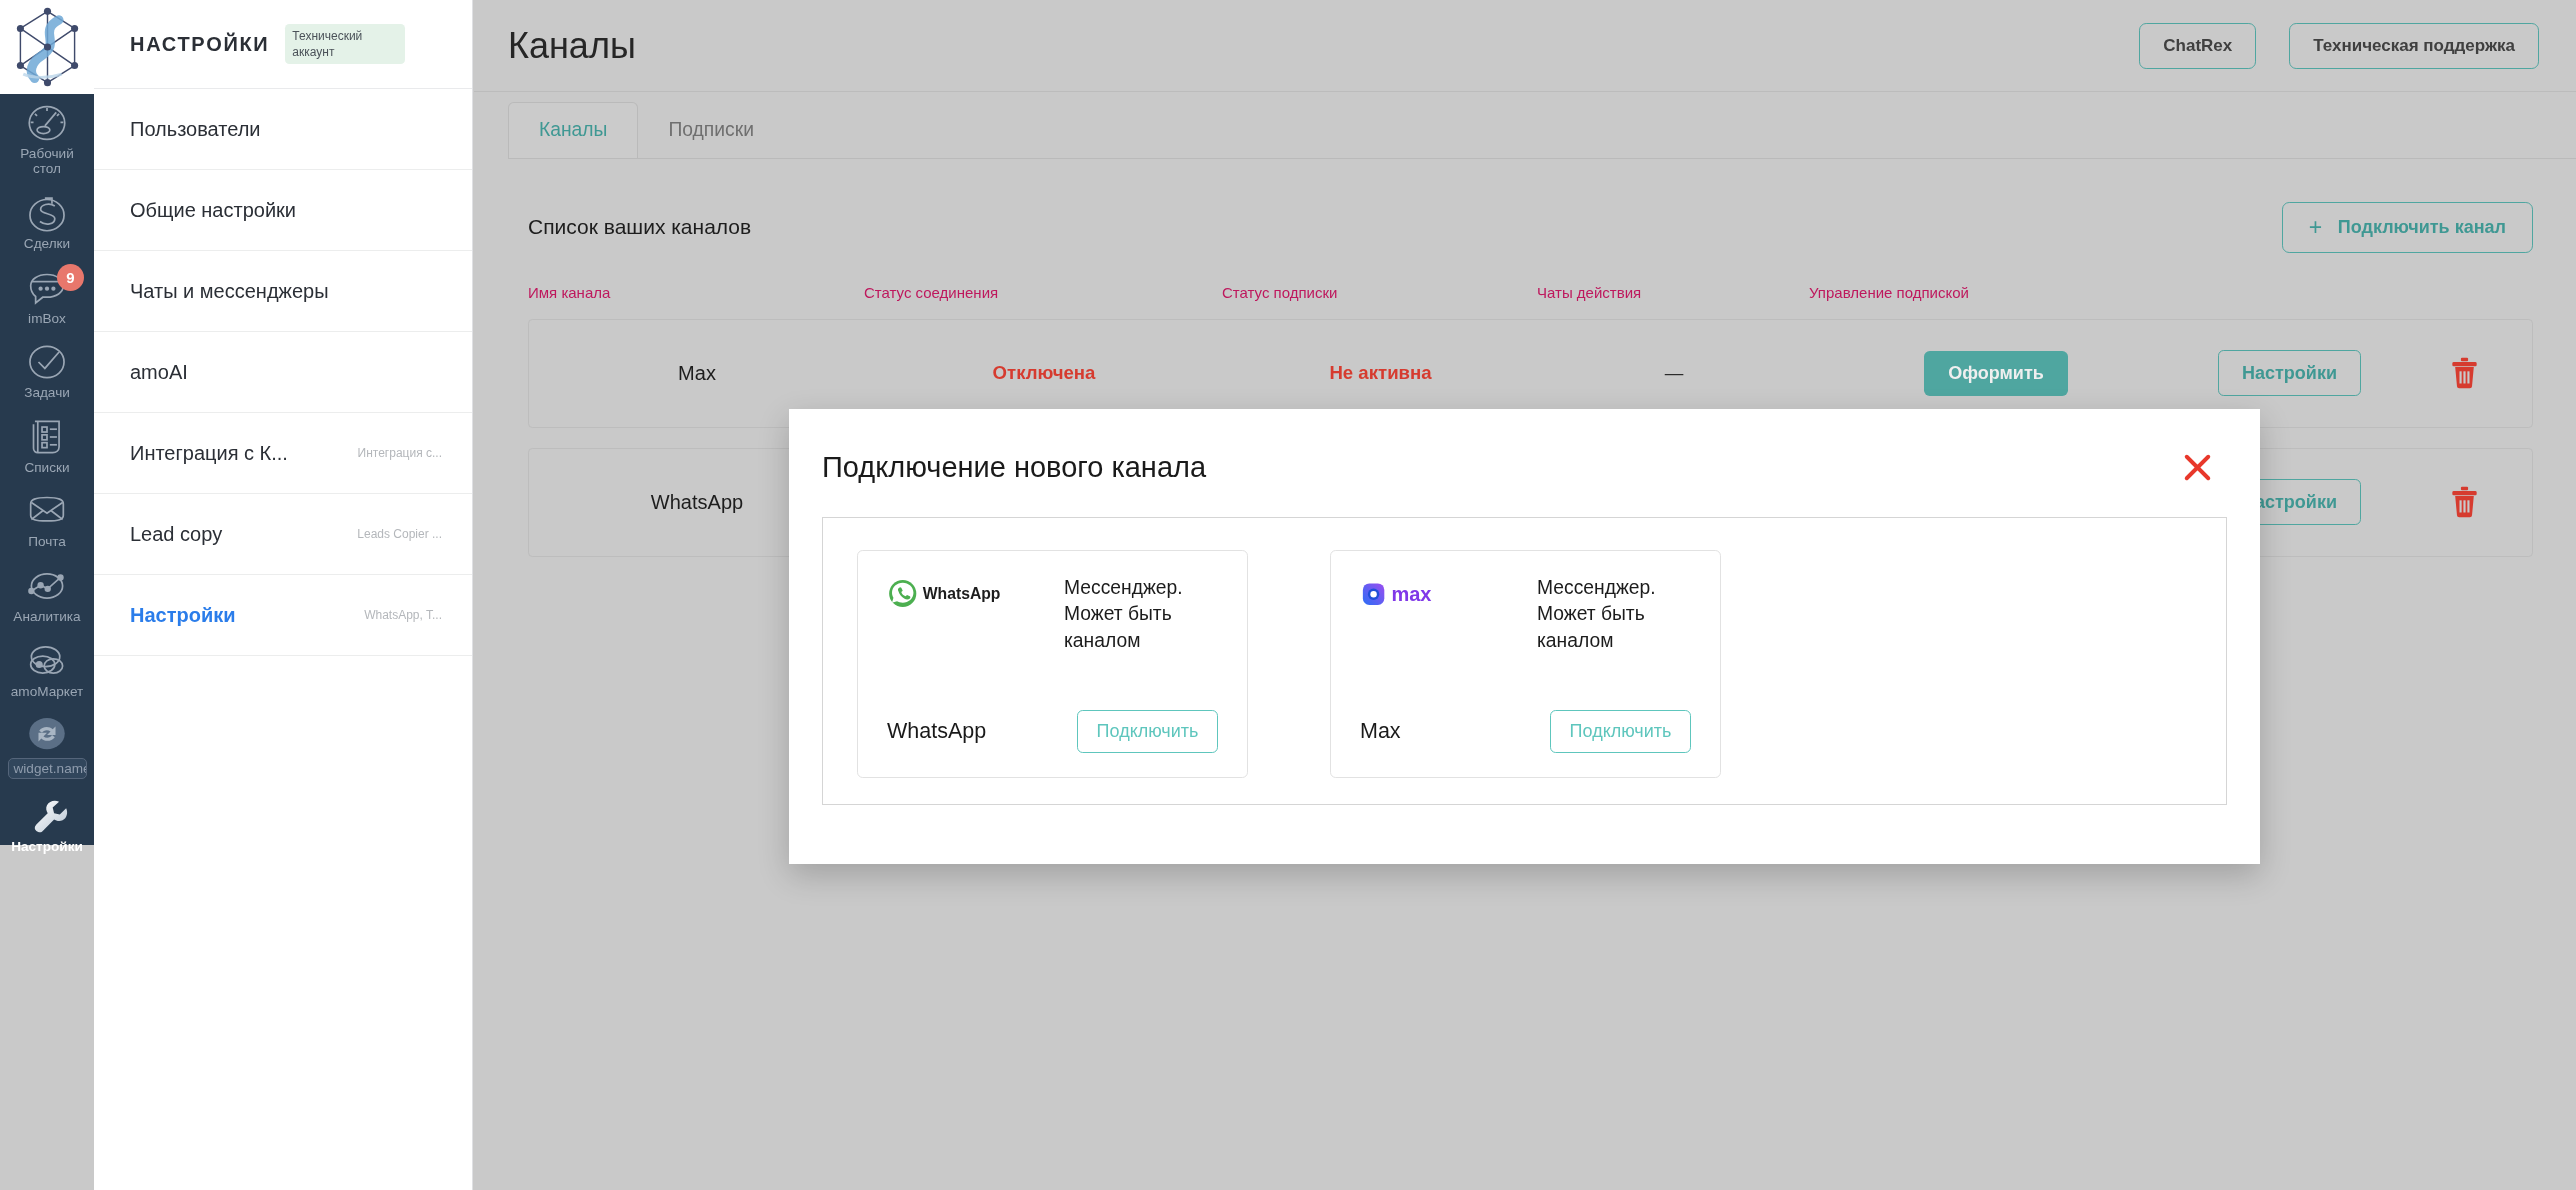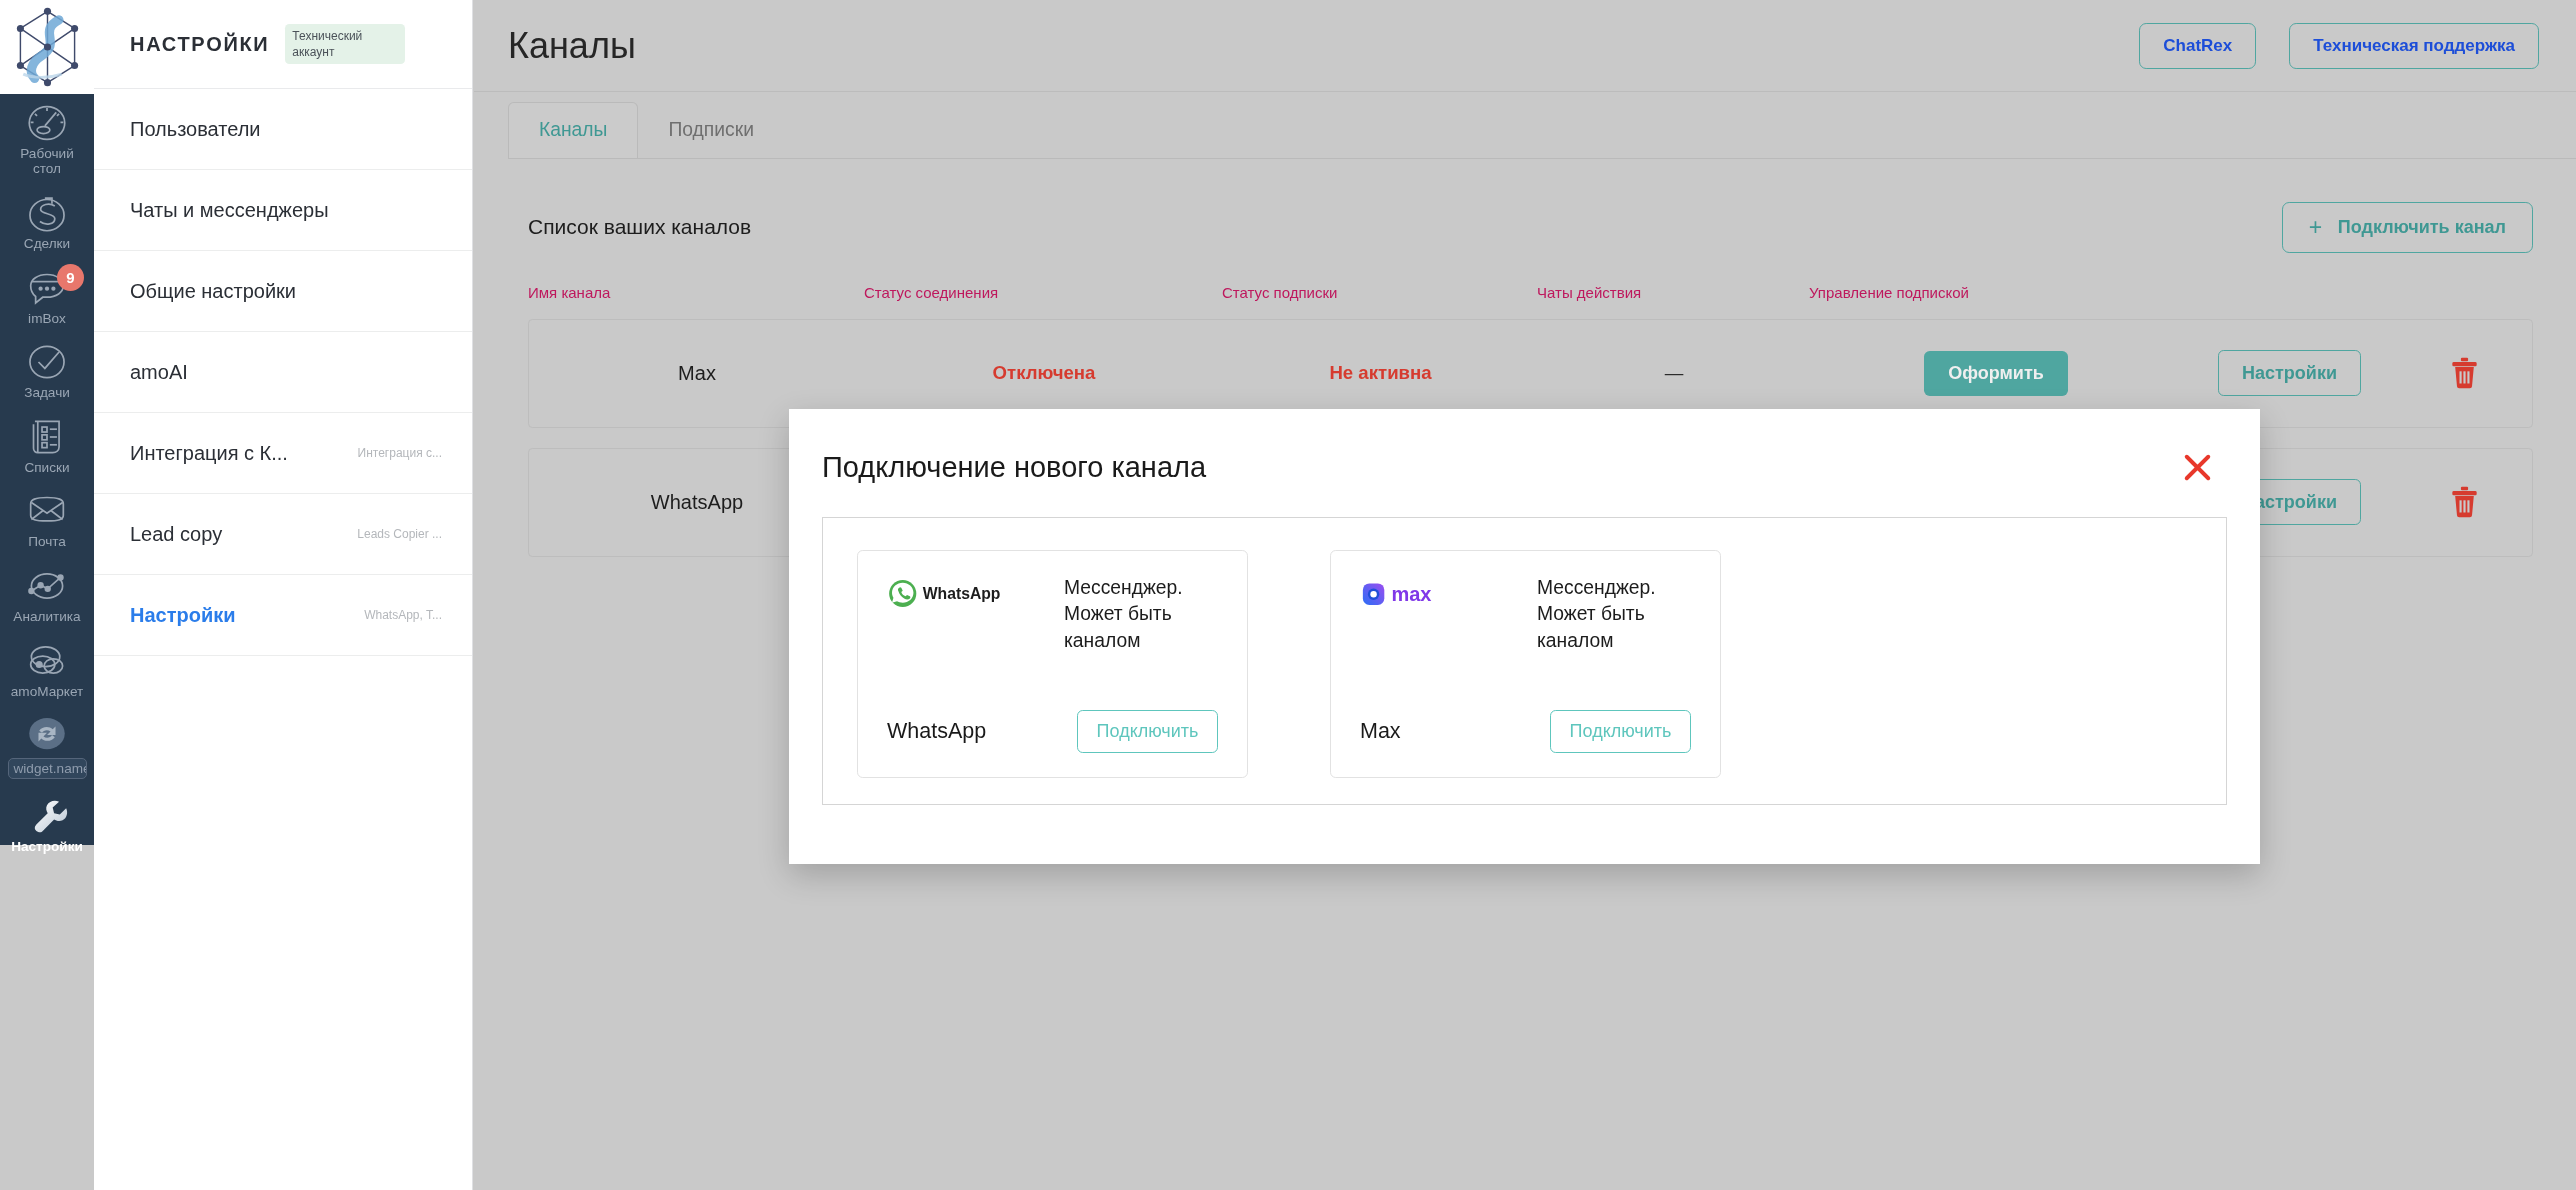--- a/index.html
+++ b/index.html
@@ -75,21 +75,21 @@
     background: #c9c9c9;
   }
   .topbar {
     height: 92px; display: flex; align-items: center; padding: 0 37px 0 34px;
     border-bottom: 0.7px solid #bcbcbc;
   }
   .page-title { font-size: 36px; color: #262626; font-weight: normal; }
   .topbar-right { margin-left: auto; display: flex; align-items: center; gap: 33px; }
   .tbtn {
     border: 1.4px solid #4fa6a0; border-radius: 7.2px; background: transparent;
-    color: #1d4ed8; font-size: 17px; font-weight: bold;
+    color: #404040; font-size: 17px; font-weight: bold;
     padding: 12px 23px; cursor: pointer; white-space: nowrap;
   }
   .acct-box {
     border: 1.4px solid #4fa6a0; border-radius: 7.2px;
     display: flex; align-items: center; gap: 15.7px;
     padding: 8.6px 8.6px 8.6px 18.6px; cursor: pointer;
   }
   .acct-avatar { width: 31.5px; height: 31.5px; flex: 0 0 31.5px; }
   .acct-name { font-size: 18px; font-weight: bold; color: #1c1c1c; line-height: 1.22; }
   .acct-mail { font-size: 16.5px; color: #5c5c5c; line-height: 1.22; }
@@ -360,25 +360,25 @@
     <div class="settings-head">
       <div class="settings-title">НАСТРОЙКИ</div>
       <div class="acct-chip">Технический аккаунт</div>
     </div>
 
     <div class="set-item">
       <span class="set-item-label">Пользователи</span>
       <span class="set-item-sub"></span>
     </div>
     <div class="set-item">
+      <span class="set-item-label">Общие настройки</span>
+      <span class="set-item-sub"></span>
+    </div>
+    <div class="set-item">
       <span class="set-item-label">Чаты и мессенджеры</span>
-      <span class="set-item-sub"></span>
-    </div>
-    <div class="set-item">
-      <span class="set-item-label">Общие настройки</span>
       <span class="set-item-sub"></span>
     </div>
     <div class="set-item">
       <span class="set-item-label">amoAI</span>
       <span class="set-item-sub"></span>
     </div>
     <div class="set-item">
       <span class="set-item-label">Интеграция с К...</span>
       <span class="set-item-sub">Интеграция с...</span>
     </div>

